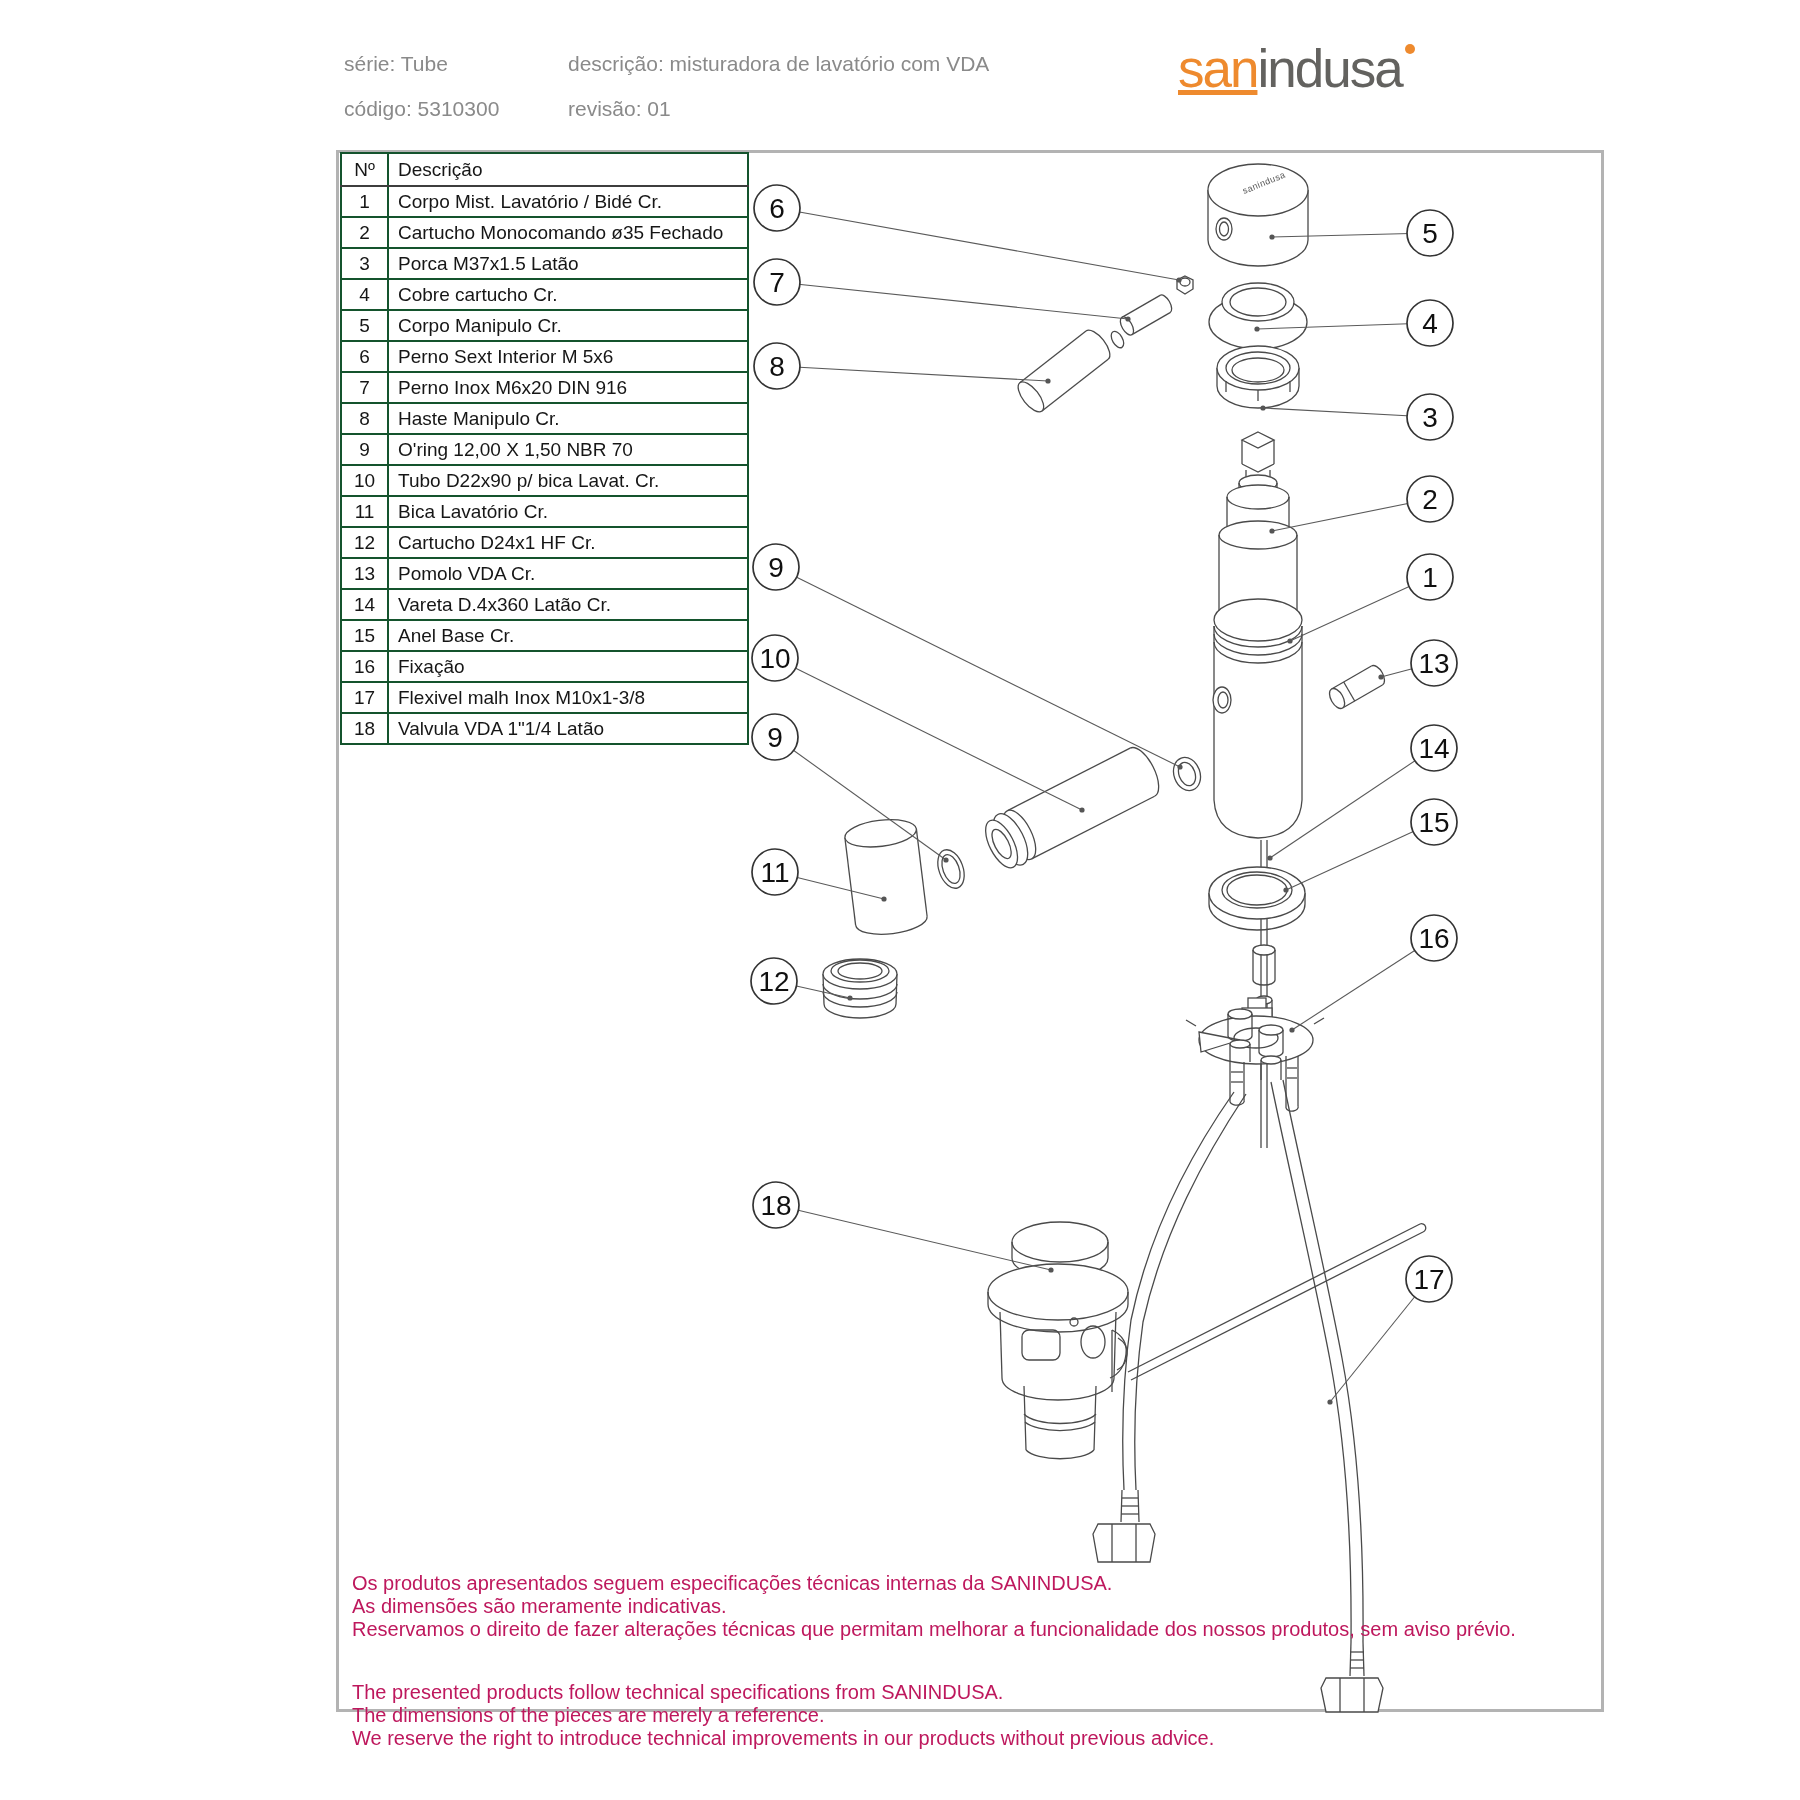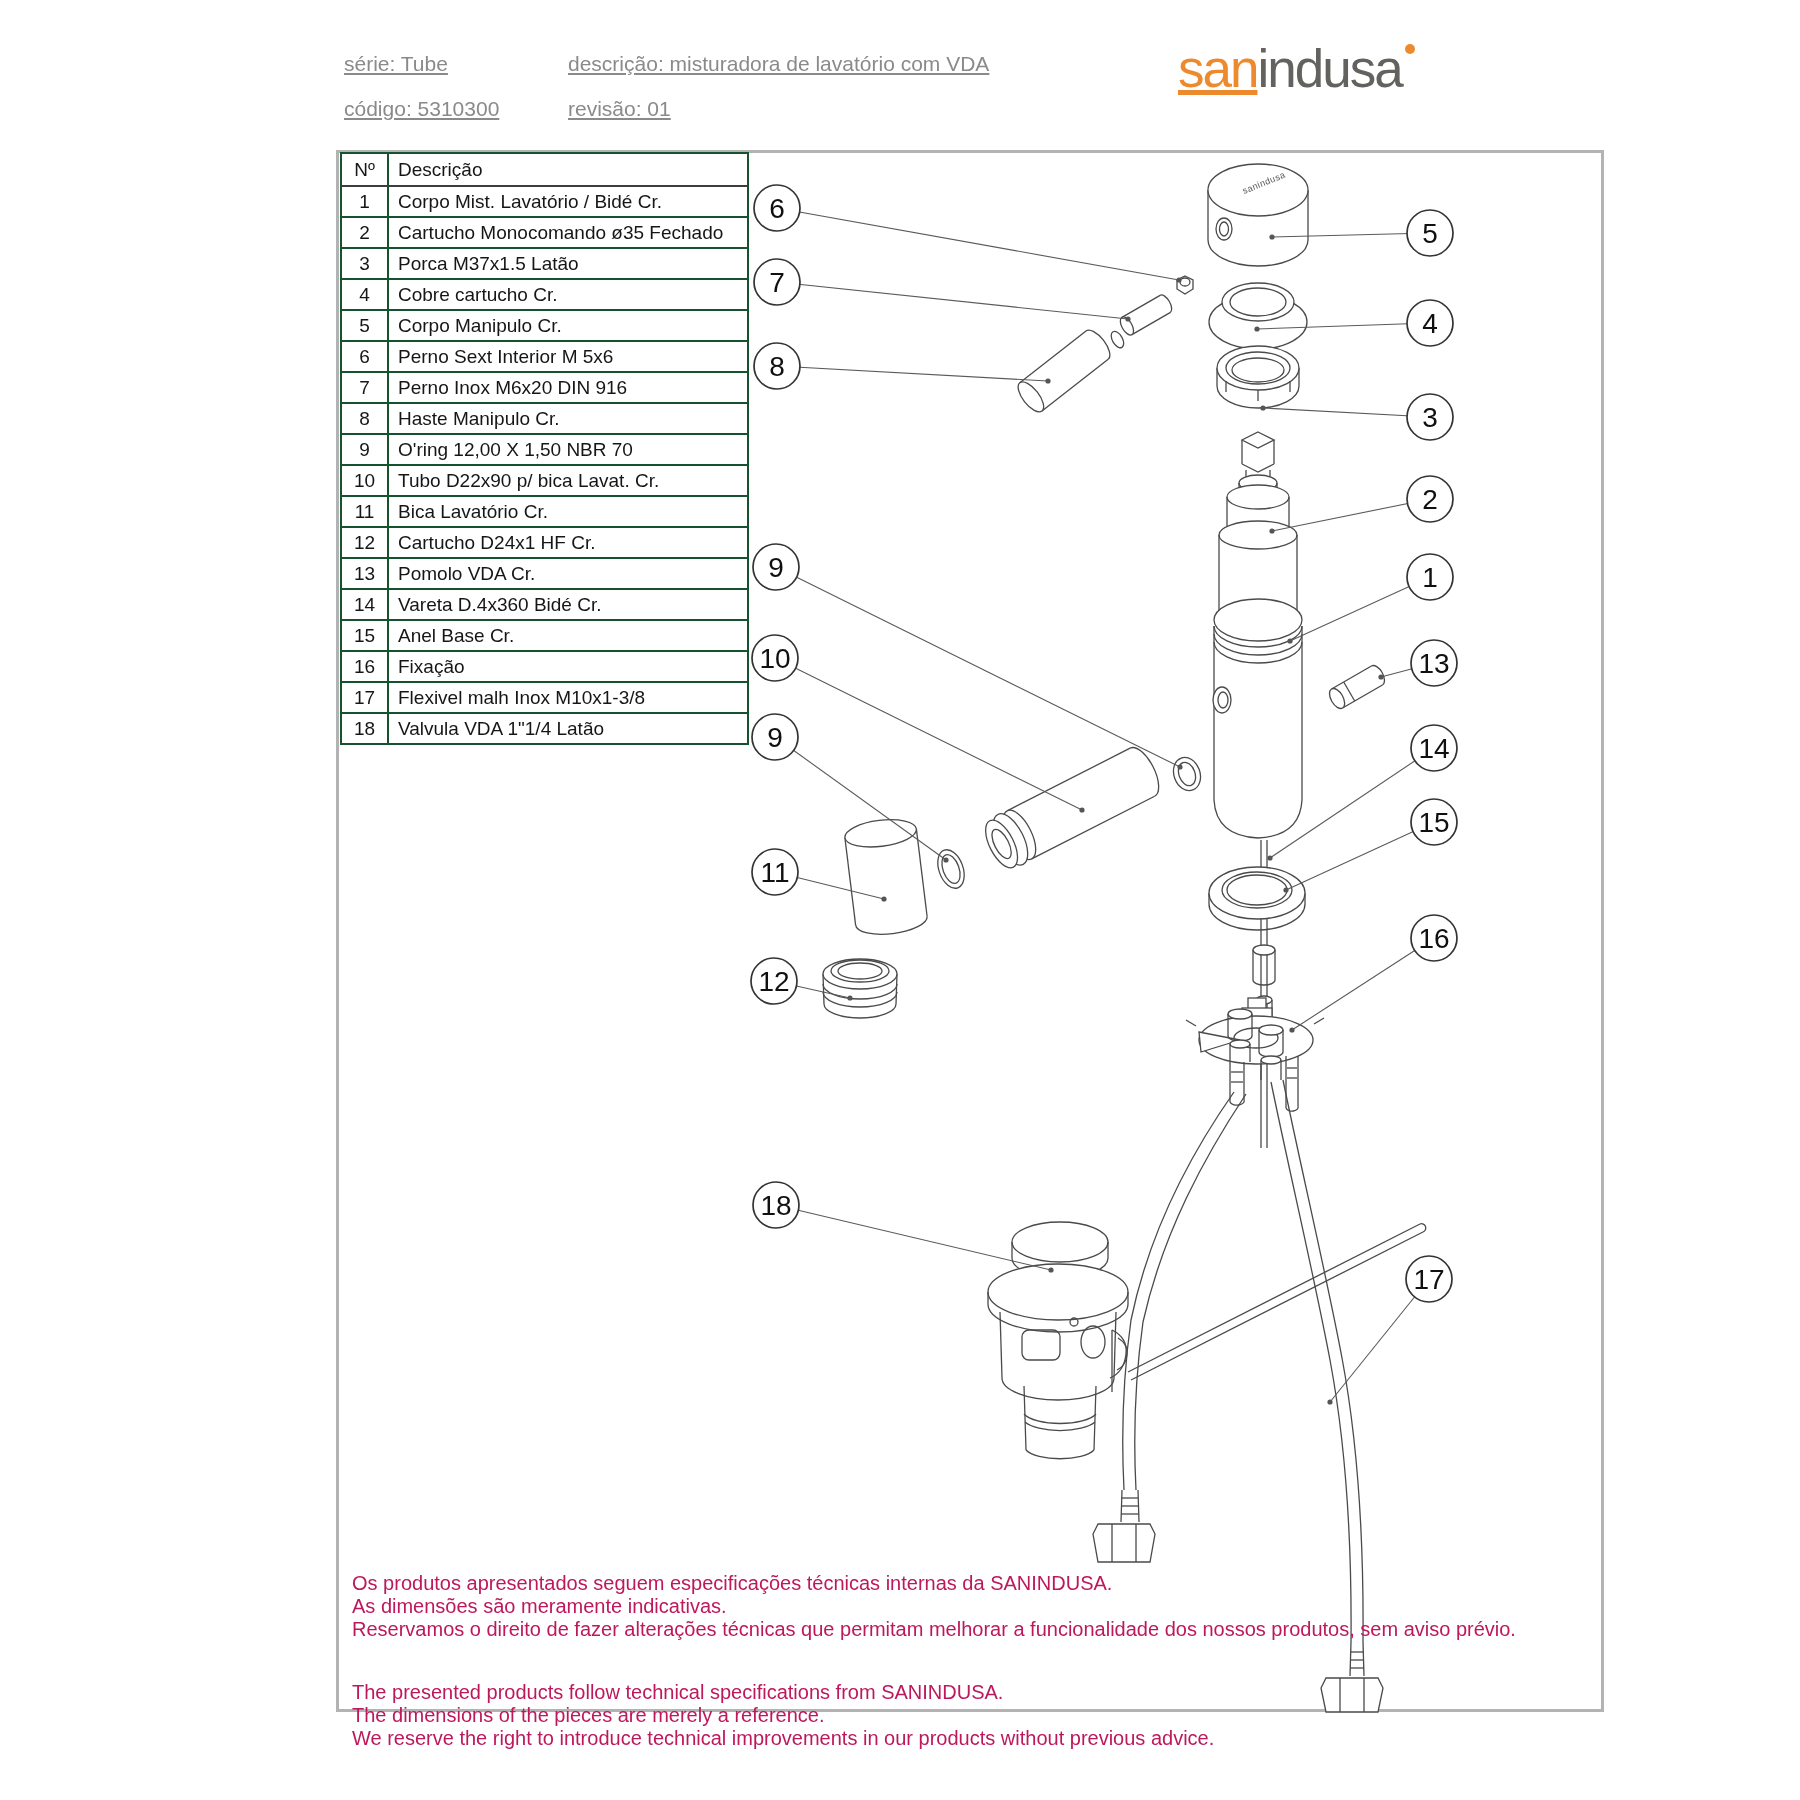--- a/index.html
+++ b/index.html
@@ -1,19 +1,19 @@
 <!DOCTYPE html>
 <html><head>
 <meta charset="utf-8">
 <style>
   html,body{margin:0;padding:0;background:#fff;}
   #page{position:relative;width:1800px;height:1800px;background:#ffffff;
         font-family:"Liberation Sans", sans-serif;overflow:hidden;}
   
-  .hdr{position:absolute;color:#8a8a8a;font-size:21px;white-space:nowrap;text-decoration:underline;}
+  .hdr{position:absolute;color:#8a8a8a;font-size:21px;white-space:nowrap;}
   #serie{left:344px;top:52px;}
   #descricao{left:568px;top:52px;text-align:right;}
   #codigo{left:344px;top:97px;}
   #revisao{left:568px;top:97px;}
   
   #logo{position:absolute;left:1178px;top:38px;font-size:53px;font-weight:500;
         letter-spacing:-2px;white-space:nowrap;}
   #logo .p1{color:#ee8a2e;text-decoration:underline;}
   #logo .p2{color:#63625f;margin-top:40px;}
   #logo .dot{display:inline-block;width:10px;height:10px;border-radius:50%;
@@ -112,21 +112,21 @@
         <tr>
           <td class="num">12</td>
           <td class="desc">Cartucho D24x1 HF Cr.</td>
         </tr>
         <tr>
           <td class="num">13</td>
           <td class="desc">Pomolo VDA Cr.</td>
         </tr>
         <tr>
           <td class="num">14</td>
-          <td class="desc">Vareta D.4x360 Bidé Cr.</td>
+          <td class="desc">Vareta D.4x360 Latão Cr.</td>
         </tr>
         <tr>
           <td class="num">15</td>
           <td class="desc">Anel Base Cr.</td>
         </tr>
         <tr>
           <td class="num">16</td>
           <td class="desc">Fixação</td>
         </tr>
         <tr>

